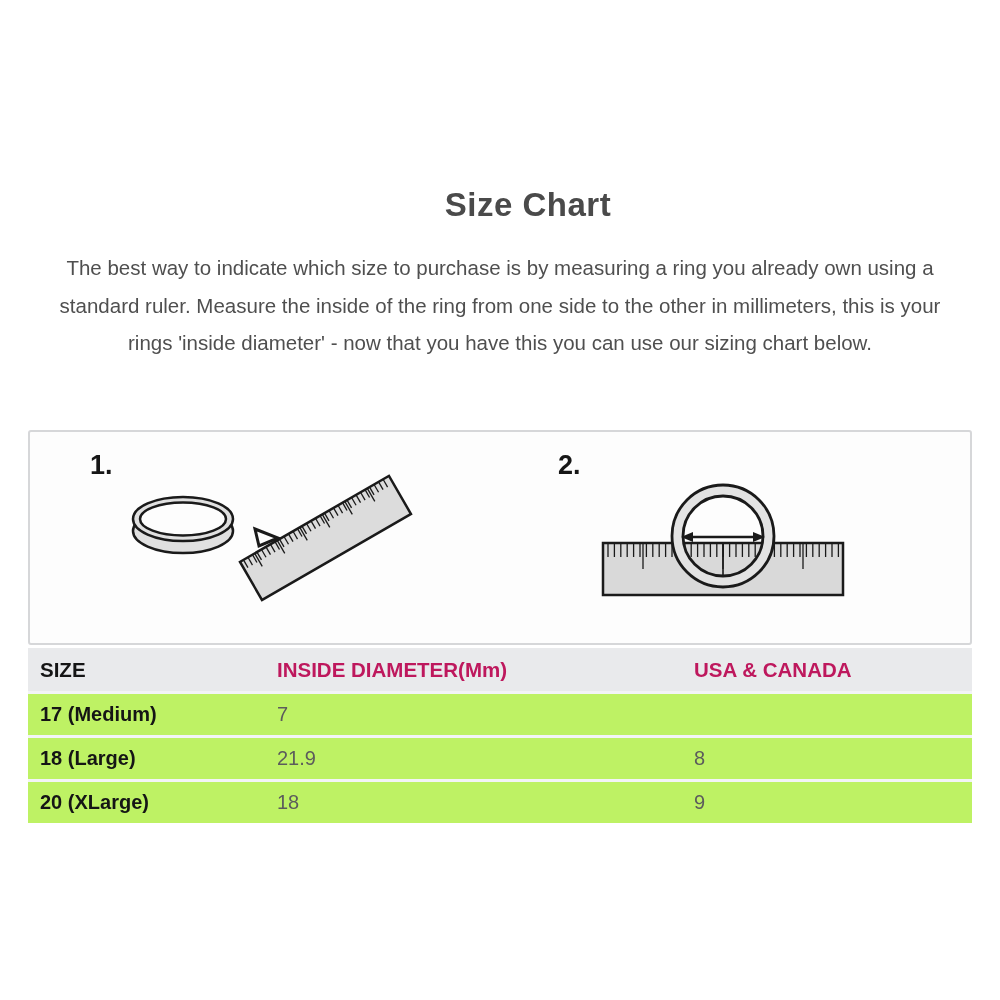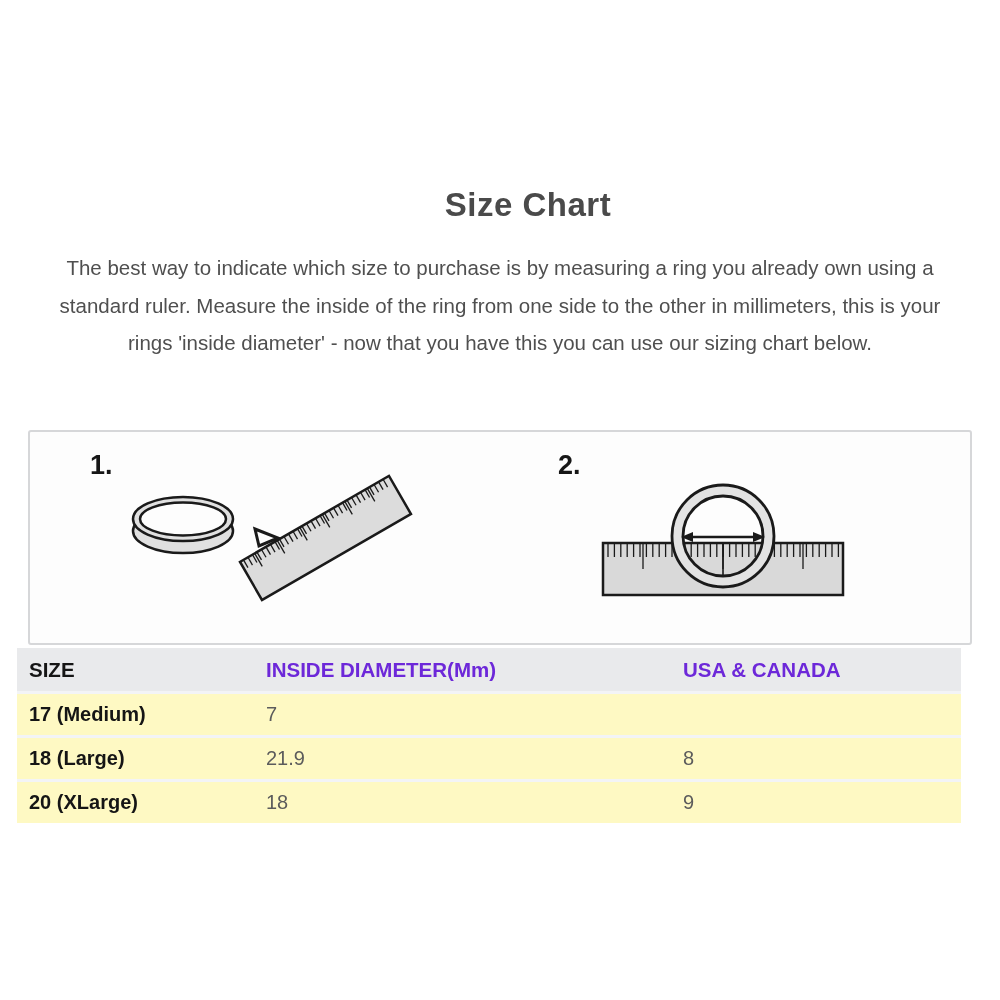--- a/index.html
+++ b/index.html
@@ -23,31 +23,31 @@
     position:absolute; left:28px; top:430px; width:944px; height:215px;
     background:#fdfdfd; border:2px solid #d6d7d9; border-radius:3px;
   }
   .panel svg { position:absolute; left:0; top:0; }
   .step-label {
     position:absolute; font-size:27px; font-weight:bold; color:#161616;
   }
   .step1 { left:60px; top:18px; }
   .step2 { left:528px; top:18px; }
   .size-table {
-    position:absolute; left:17px; top:648px; width:944px;
+    position:absolute; left:28px; top:648px; width:944px;
     font-size:20px; color:#5c5c5c;
   }
   .trow {
     display:grid; grid-template-columns:237px 417px 1fr;
-    background:#fef9c3; height:44px;
+    background:#bef264; height:44px;
   }
   .trow + .trow { border-top:3px solid #f3f4f6; }
   .thead { background:#e9eaec; height:43px; border-top:none; }
   .cell { display:flex; align-items:center; padding-left:12px; }
-  .hlabel { font-weight:bold; color:#6d28d9; font-size:20.5px; }
+  .hlabel { font-weight:bold; color:#be185d; font-size:20.5px; }
   .hsize { color:#151515; }
   .rowlabel { font-weight:bold; color:#151515; }
   .val { font-weight:400; color:#5c5c5c; }
 </style>
 </head>
 <body>
 
 <div class="page">
 
   <h1 class="title">Size Chart</h1>

